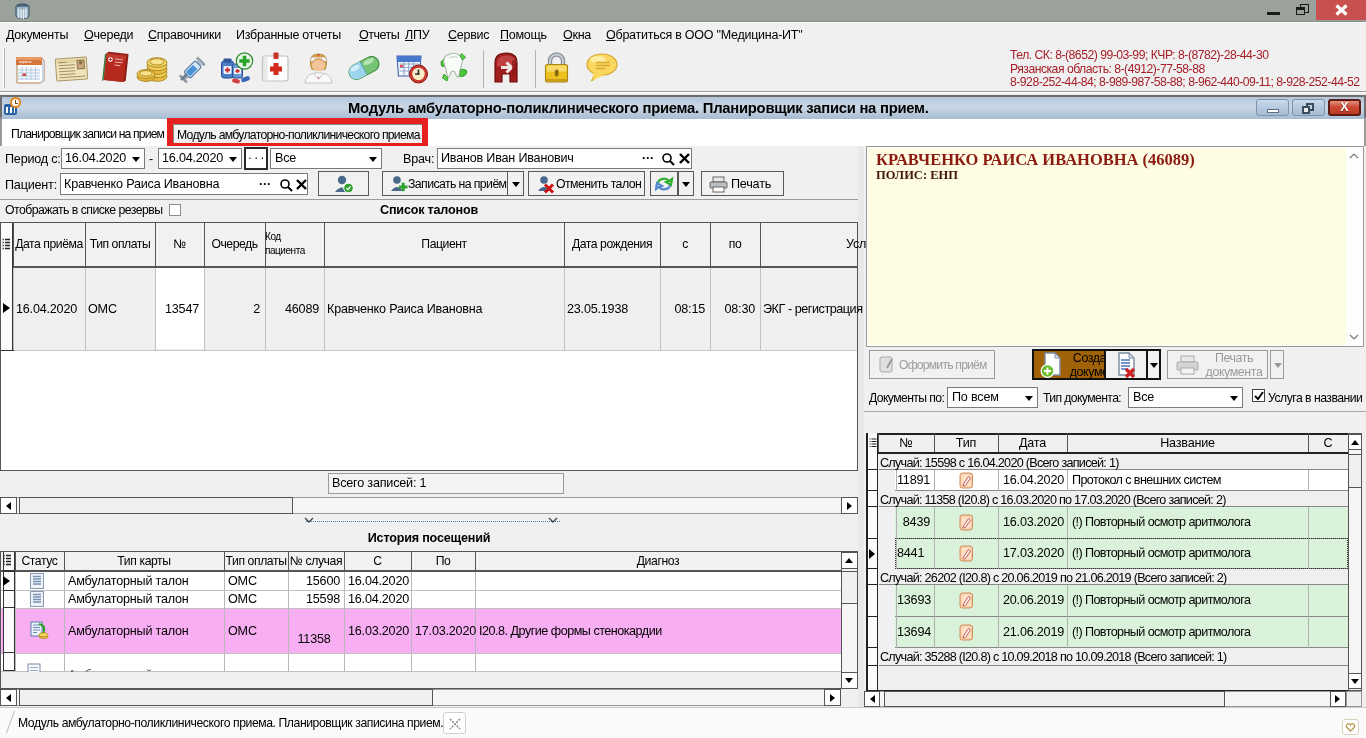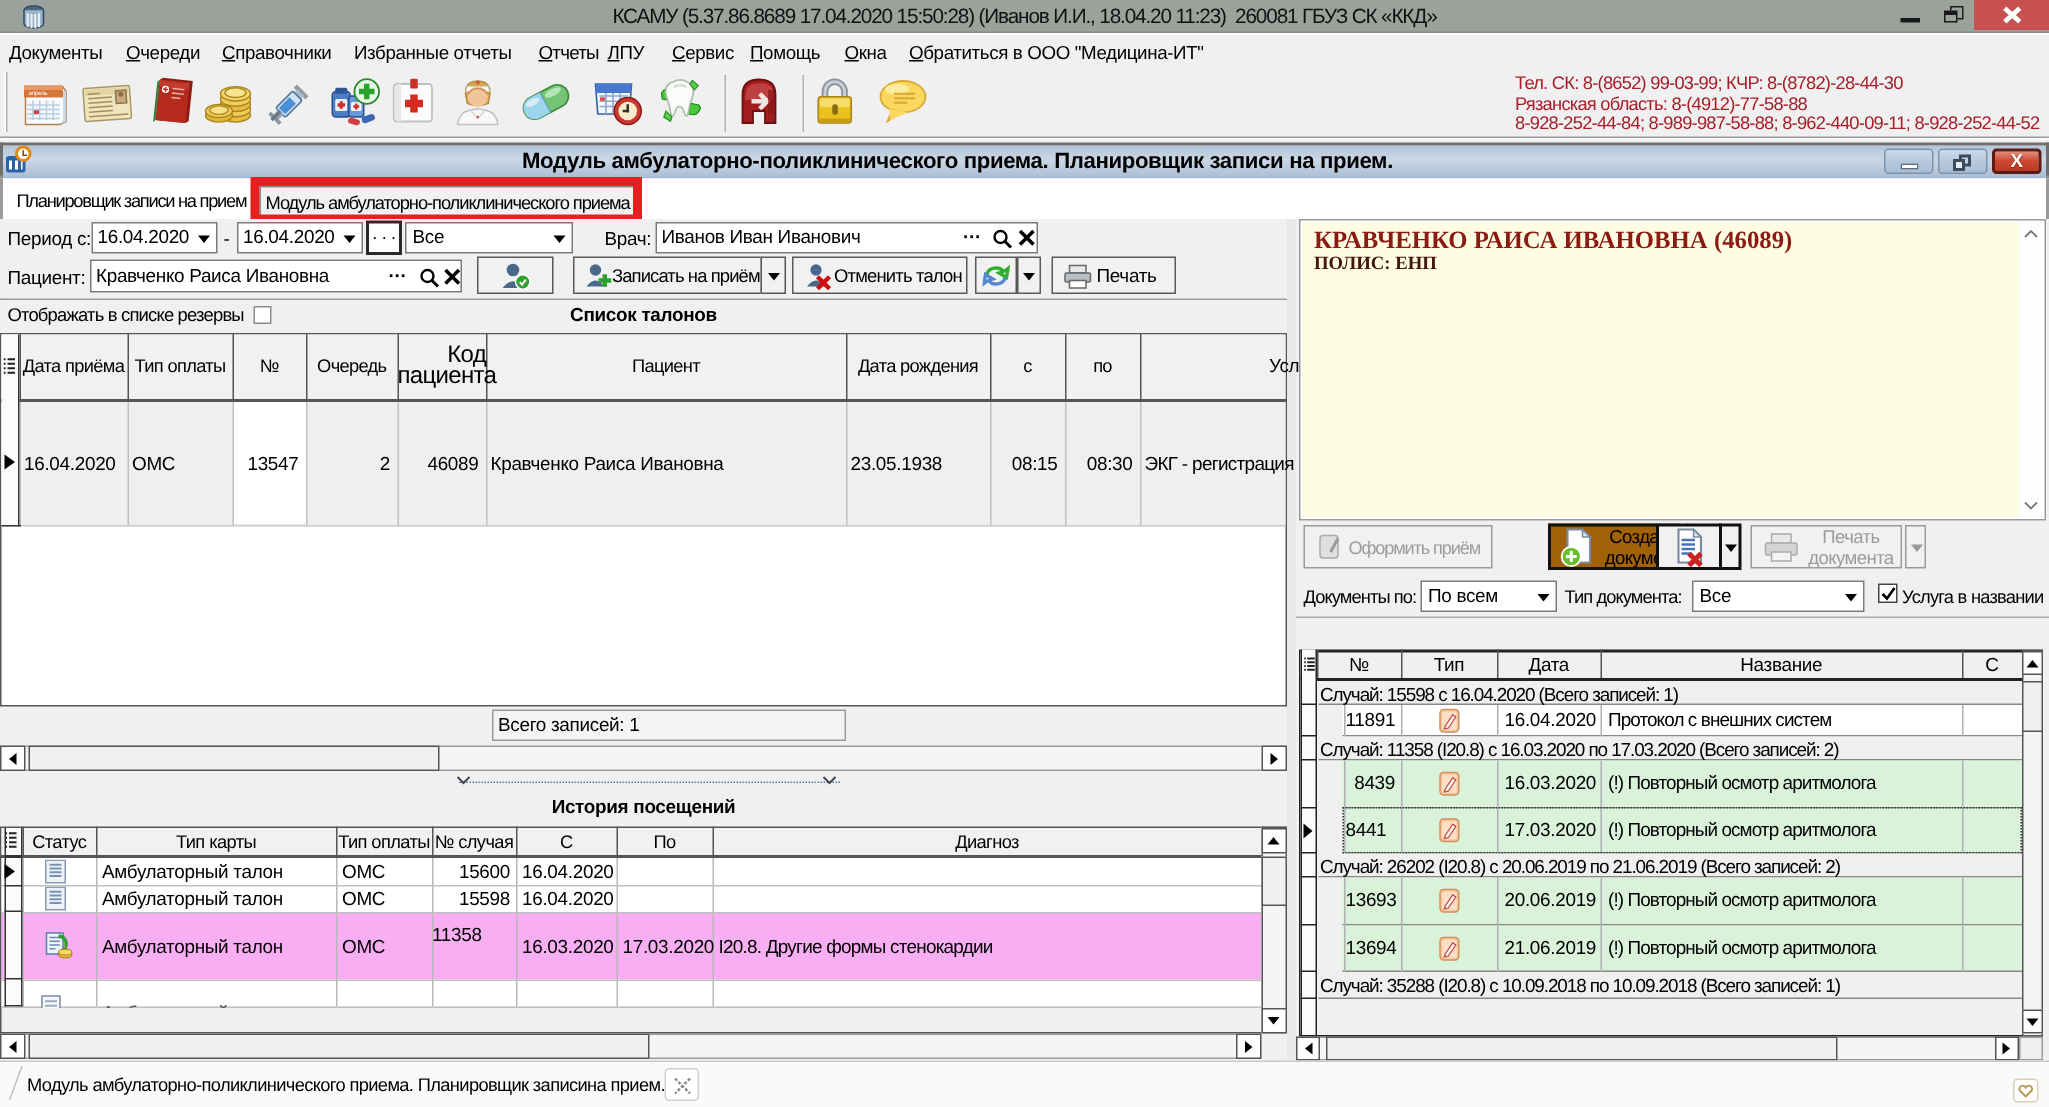--- a/index.html
+++ b/index.html
@@ -15,21 +15,20 @@
 </style></head>
 <body>
 <div id="root">
 
 <div class="a" style="left:0;top:0;width:1366px;height:22px;background:#9ba29b;border-bottom:1px solid #848c86"></div>
 <svg class="a" style="left:14px;top:3px" width="17" height="17">
       <ellipse cx="8.5" cy="3.8" rx="6.5" ry="2.8" fill="#4a6a84" stroke="#2c4a62"></ellipse>
       <path d="M2 3.8 v9 a6.5 2.8 0 0 0 13 0 v-9" fill="#9cb4c6" stroke="#2c4a62"></path>
       <path d="M4.5 5.8 v9.2 M7 6.4 v9.4 M9.5 6.5 v9.4 M12 5.8 v9.2" stroke="#e8f0f6" stroke-width="1.4"></path>
     </svg>
-<div class="a tb" style="left:0;top:3px;width:1366px;text-align:center;font-size:13.8px;color:#101010;letter-spacing:-0.75px">КСАМУ (5.37.86.8689 17.04.2020 15:50:28) (Иванов И.И., 18.04.20 11:23)&nbsp; 260081 ГБУЗ СК «ККД»</div>
 <div class="a" style="left:1267px;top:12px;width:13px;height:3px;background:#1a1a1a"></div>
 <div class="a" style="left:1300px;top:4px;width:9px;height:9px;border:1.5px solid #1a1a1a;background:transparent"></div>
 <div class="a" style="left:1296px;top:7px;width:9px;height:8px;border:1.5px solid #1a1a1a;background:#9ba29b;border-top-width:3px"></div>
 <div class="a" style="left:1316px;top:0;width:50px;height:20px;background:#c8504e"></div>
 <svg class="a" style="left:1335px;top:4px" width="13" height="12">
       <path d="M1.5 1.5 l10 9 M11.5 1.5 l-10 9" stroke="#fff" stroke-width="3.2"></path>
     </svg>
 
 <div class="a" style="left:0;top:23px;width:1366px;height:22px;background:#f0f0f0"></div>
 <div class="a tb" style="left:6px;top:28px;font-size:12.5px;letter-spacing:-0.25px"><u>Д</u>окументы</div>
@@ -462,21 +461,21 @@
     <div class="hline" style="left:0;top:266px;width:858px;background:#555;height:2px"></div>
     <div class="hline" style="left:1px;top:350px;width:856px;background:#c8c8c8"></div>
     <div class="a tb" style="left:13px;top:237px;width:72px;text-align:center;overflow:hidden;font-size:12.2px;letter-spacing:-0.45px">Дата приёма</div>
     <div class="a tb" style="left:85px;top:237px;width:70px;text-align:center;overflow:hidden;font-size:12.2px;letter-spacing:-0.45px">Тип оплаты</div>
     <div class="a tb" style="left:155px;top:237px;width:49px;text-align:center;overflow:hidden;font-size:12.2px;letter-spacing:-0.45px">№</div>
     <div class="a tb" style="left:204px;top:237px;width:61px;text-align:center;overflow:hidden;font-size:12.2px;letter-spacing:-0.45px">Очередь</div>
     <div class="a tb" style="left:324px;top:237px;width:240px;text-align:center;overflow:hidden;font-size:12.2px;letter-spacing:-0.45px">Пациент</div>
     <div class="a tb" style="left:564px;top:237px;width:96px;text-align:center;overflow:hidden;font-size:12.2px;letter-spacing:-0.45px">Дата рождения</div>
     <div class="a tb" style="left:660px;top:237px;width:50px;text-align:center;overflow:hidden;font-size:12.2px;letter-spacing:-0.45px">с</div>
     <div class="a tb" style="left:710px;top:237px;width:50px;text-align:center;overflow:hidden;font-size:12.2px;letter-spacing:-0.45px">по</div>
-    <div class="a" style="left:265px;top:230px;width:59px;text-align:right;line-height:14px;font-size:16px;letter-spacing:-0.45px">Код<br>пациента</div>
+    <div class="a" style="left:265px;top:230px;width:59px;text-align:left;line-height:14px;font-size:10px;letter-spacing:-0.45px">Код<br>пациента</div>
     <div class="a tb" style="left:846px;top:237px;width:60px">Усл</div>
     <div class="a" style="left:1px;top:223px;width:12px;height:127px;background:#fbfbfb;border-right:1px solid #333"></div>
     <div class="a" style="left:1px;top:350px;width:13px;height:1px;background:#333"></div>
     <svg class="a" style="left:2px;top:238px" width="9" height="12">
       <path d="M3 1.5 h5 M3 4.5 h5 M3 7.5 h5 M3 10.5 h5" stroke="#222" stroke-width="1.3"></path>
       <path d="M0.5 1.5 h1.2 M0.5 4.5 h1.2 M0.5 7.5 h1.2 M0.5 10.5 h1.2" stroke="#222" stroke-width="1.3"></path>
     </svg>
     <div class="a" style="left:3px;top:303px;width:0;height:0;border-top:5px solid transparent;border-bottom:5px solid transparent;border-left:7px solid #000"></div>
     <div class="a tb" style="left:16px;top:302px">16.04.2020</div>
     <div class="a tb" style="left:88px;top:302px">ОМС</div>
@@ -563,21 +562,21 @@
     <div class="a tb" style="left:68px;top:574px">Амбулаторный талон</div>
     <div class="a tb" style="left:228px;top:574px">ОМС</div>
     <div class="a tb" style="left:288px;top:574px;width:52px;text-align:right">15600</div>
     <div class="a tb" style="left:348px;top:574px">16.04.2020</div>
     <div class="a tb" style="left:68px;top:592px">Амбулаторный талон</div>
     <div class="a tb" style="left:228px;top:592px">ОМС</div>
     <div class="a tb" style="left:288px;top:592px;width:52px;text-align:right">15598</div>
     <div class="a tb" style="left:348px;top:592px">16.04.2020</div>
     <div class="a tb" style="left:68px;top:624px">Амбулаторный талон</div>
     <div class="a tb" style="left:228px;top:624px">ОМС</div>
-    <div class="a tb" style="left:288px;top:616px;width:52px;text-align:left">11358</div>
+    <div class="a tb" style="left:288px;top:632px;width:52px;text-align:center">11358</div>
     <div class="a tb" style="left:348px;top:624px">16.03.2020</div>
     <div class="a tb" style="left:415px;top:624px">17.03.2020</div>
     <div class="a tb" style="left:479px;top:624px;letter-spacing:-0.5px">I20.8. Другие формы стенокардии</div>
     <div class="a" style="left:866px;top:433px;width:496px;height:258px;background:#f0f0f0;border:1px solid #222;border-top-width:2px"></div>
     <div class="vline" style="left:878px;top:433px;height:19px;background:#555"></div>
     <div class="vline" style="left:934px;top:433px;height:19px;background:#555"></div>
     <div class="vline" style="left:998px;top:433px;height:19px;background:#555"></div>
     <div class="vline" style="left:1067px;top:433px;height:19px;background:#555"></div>
     <div class="vline" style="left:1308px;top:433px;height:19px;background:#555"></div>
     <div class="vline" style="left:1348px;top:433px;height:19px;background:#555"></div>

